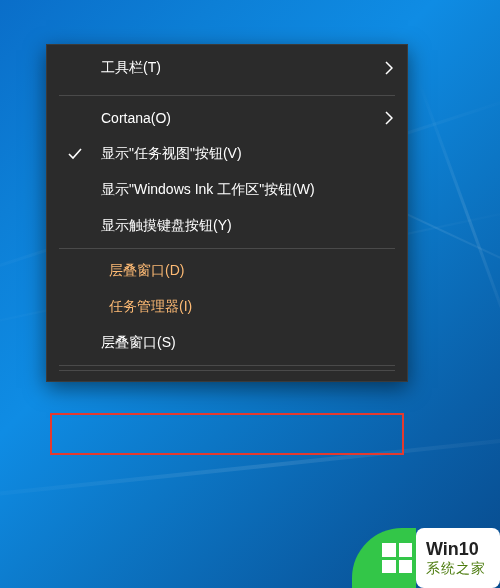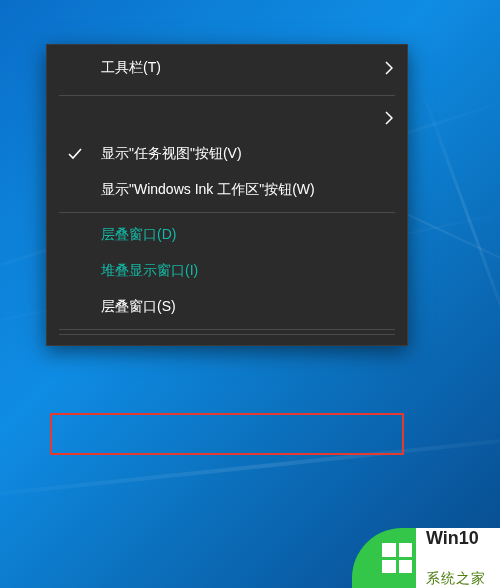--- a/index.html
+++ b/index.html
@@ -25,21 +25,21 @@
       display: flex;
       align-items: center;
       position: relative;
       padding-left: 54px;
       padding-right: 29px;
       cursor: default;
       justify-content: flex-end;
     }
     .menu-item .label { flex: 1; white-space: nowrap; overflow: hidden; text-overflow: ellipsis; }
     .menu-item.first { height: 46px; }
-    .menu-item.disabled { color: #14b8a6; }
+    .menu-item.disabled { color: #fdba74; margin-left: 8px; }
     .menu-item .icon-slot {
       position: absolute; left: 18px; top: 50%; transform: translateY(-50%);
       width: 20px; height: 20px; display: flex; align-items: center; justify-content: center;
     }
     .chevron {
       position: absolute; right: 14px; top: 50%; transform: translateY(-50%);
       width: 8px; height: 14px;
     }
     .sep {
       height: 1px; background: #4a4a4a; margin: 4px 12px;
@@ -62,23 +62,24 @@
     .brand-left {
       width: 64px; height: 60px;
       background: #33c648;
       border-top-left-radius: 50px;
       border-bottom-left-radius: 0;
       display: flex; align-items: center; justify-content: flex-end;
       padding-right: 4px;
     }
     .brand-right {
       height: 60px; background: #ffffff;
-      display: flex; flex-direction: column; justify-content: space-between;
+      display: flex; flex-direction: column; justify-content: center;
       padding: 0 14px 0 10px;
       color: #222;
+      border-radius: 8px;
     }
     .brand-title { font-size: 18px; font-weight: 600; color: #222; }
     .brand-sub { font-size: 14px; color: #4d7c0f; letter-spacing: 1px; }
     .winlogo {
       width: 30px; height: 30px; display: grid;
       grid-template-columns: 1fr 1fr; grid-template-rows: 1fr 1fr; gap: 3px;
       transform: none;
     }
     .winlogo span { background: #ffffff; }
     .light-streak {
@@ -109,50 +110,54 @@
       <span class="chevron">
         <svg viewBox="0 0 8 14" width="8" height="14">
             <path d="M1 1 L7 7 L1 13" stroke="#ffffff" stroke-width="1.5" fill="none"></path>
           </svg>
       </span>
     </div>
 
     <div class="sep"></div>
 
     <div class="menu-item">
+      <span class="label">Cortana(O)</span>
       <span class="chevron">
         <svg viewBox="0 0 8 14" width="8" height="14">
             <path d="M1 1 L7 7 L1 13" stroke="#ffffff" stroke-width="1.5" fill="none"></path>
           </svg>
       </span>
     </div>
 
     <div class="menu-item">
       <span class="icon-slot">
         <svg viewBox="0 0 16 16" width="16" height="16">
             <path d="M2 8 L6 12 L14 3" stroke="#ffffff" stroke-width="1.6" fill="none"></path>
           </svg>
       </span>
       <span class="label">显示"任务视图"按钮(V)</span>
     </div>
 
     <div class="menu-item">
       <span class="label">显示"Windows Ink 工作区"按钮(W)</span>
     </div>
 
+    <div class="menu-item">
+      <span class="label">显示触摸键盘按钮(Y)</span>
+    </div>
 
     <div class="sep"></div>
 
     <div class="menu-item disabled">
       <span class="label">层叠窗口(D)</span>
     </div>
 
 
     <div class="menu-item disabled">
-      <span class="label">堆叠显示窗口(I)</span>
+      <span class="label">任务管理器(I)</span>
     </div>
 
     <div class="menu-item">
       <span class="label">层叠窗口(S)</span>
     </div>
 
     <div class="sep"></div>
 
 
     <div class="sep"></div>

